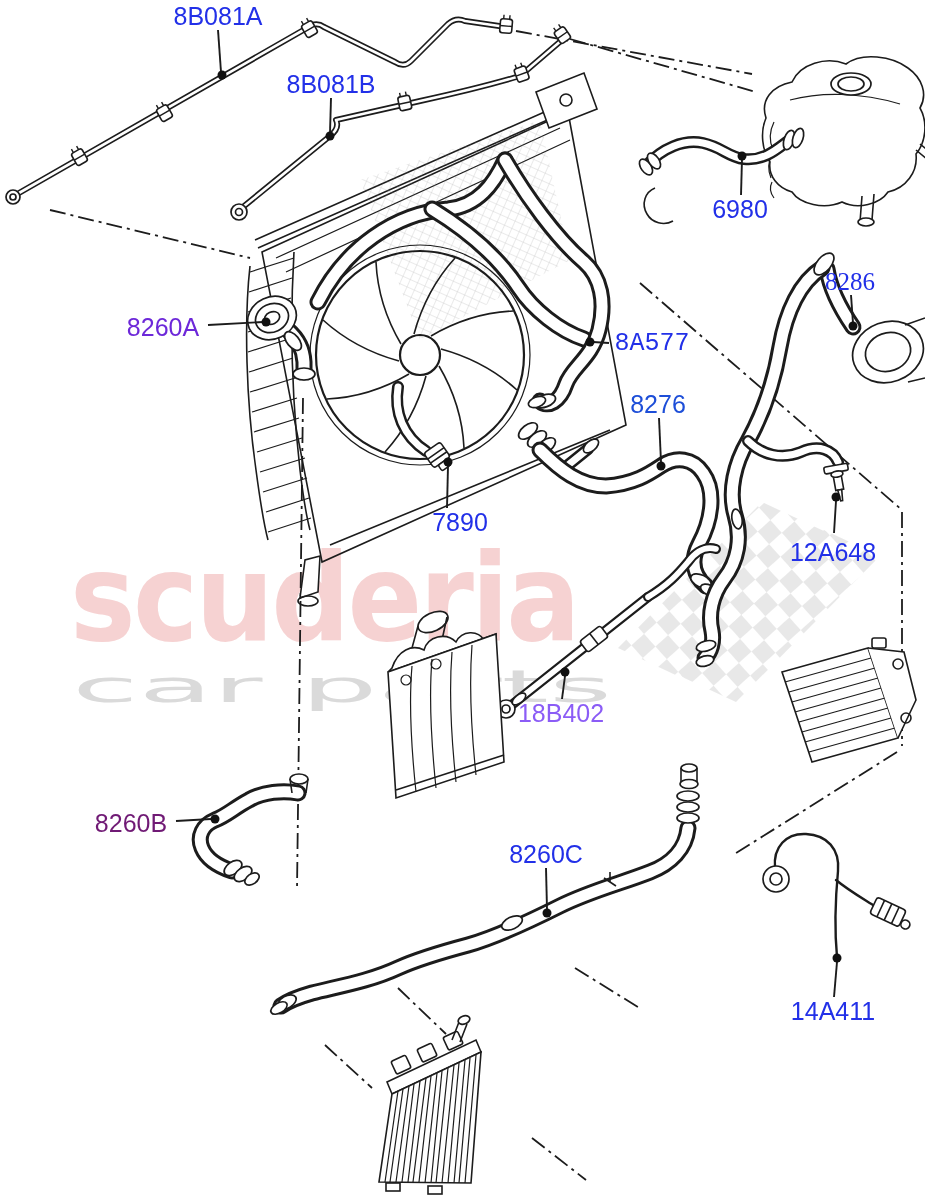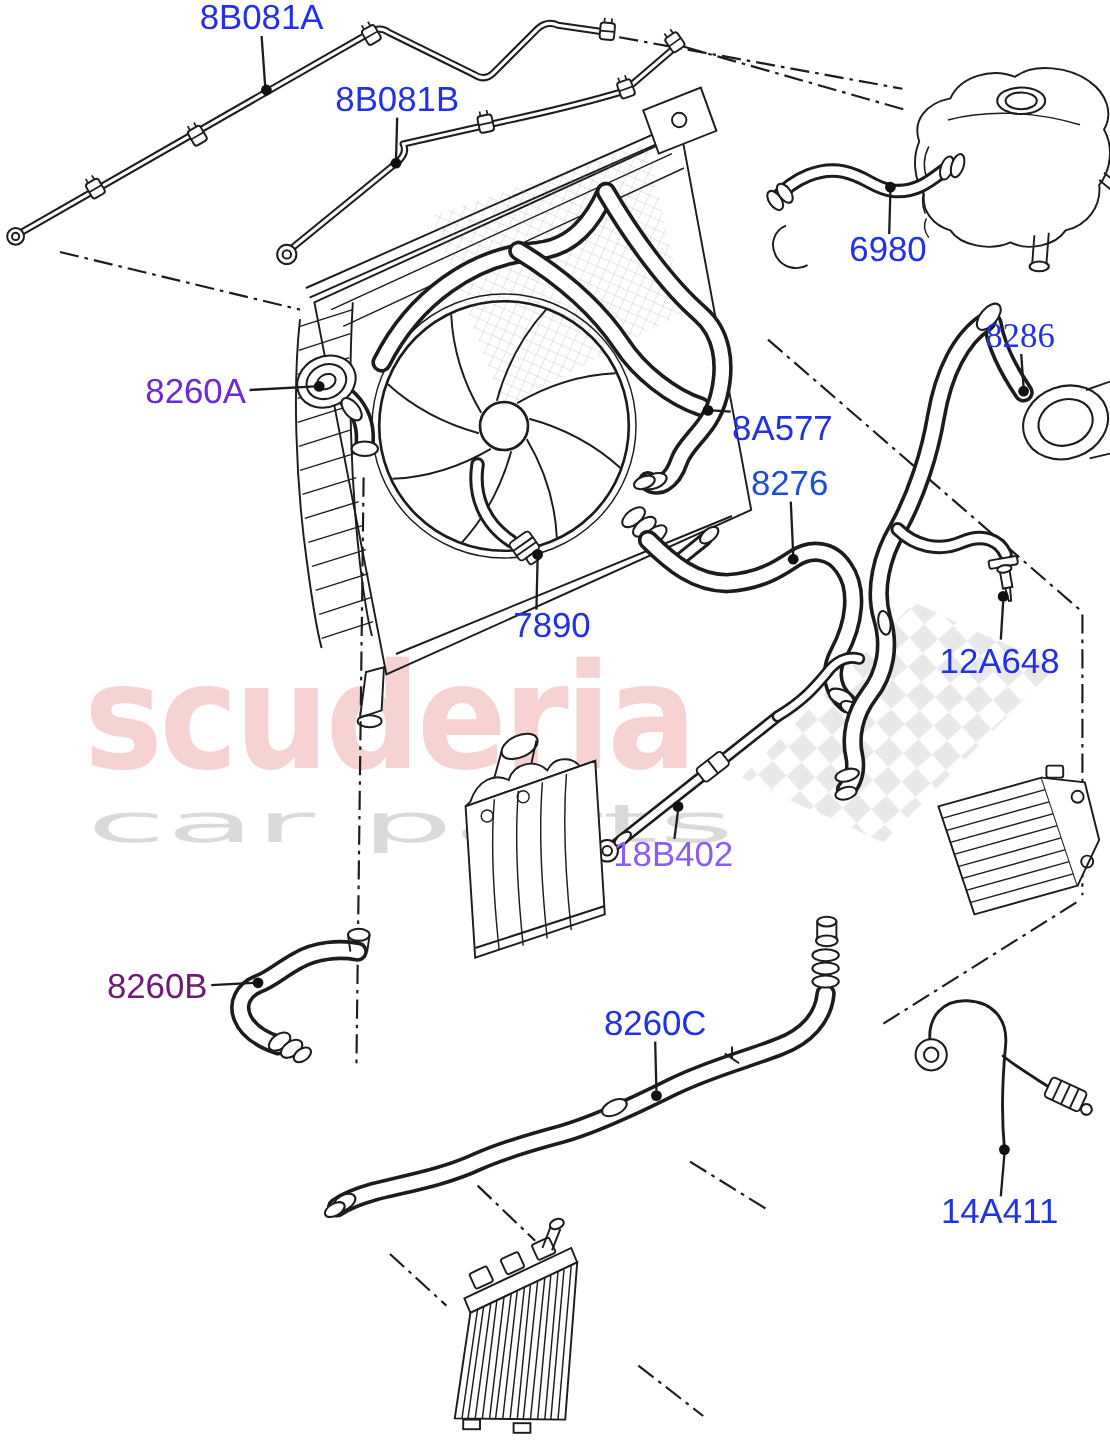--- a/index.html
+++ b/index.html
@@ -1,19 +1,19 @@
 <!DOCTYPE html>
 <html><head>
 <meta charset="utf-8">
 <style>
   html,body{margin:0;padding:0;background:#fff;}
   .stage{position:relative;width:925px;height:1200px;background:#ffffff;overflow:hidden;
          font-family:"Liberation Sans",sans-serif;}
   .stage svg{position:absolute;left:0;top:0;}
-  .callout{position:absolute;transform:translate(-50%,-50%);color:#2230e8;font-size:29px;
+  .callout{position:absolute;transform:translate(-50%,-50%);color:#2230e8;font-size:25px;
            line-height:1;white-space:nowrap;cursor:pointer;z-index:5;}
   
   .lw{fill:none;stroke:#1c1c1c;stroke-width:1.6;}
   .lw2{fill:none;stroke:#1c1c1c;stroke-width:2.2;}
   .fillw{fill:#ffffff;stroke:#1c1c1c;stroke-width:1.6;}
   .cl{fill:#ffffff;stroke:#1c1c1c;stroke-width:1.7;}
   .tubeO{fill:none;stroke:#1c1c1c;stroke-width:17;stroke-linecap:round;stroke-linejoin:round;}
   .tubeI{fill:none;stroke:#ffffff;stroke-width:11;stroke-linecap:round;stroke-linejoin:round;}
   .medO{fill:none;stroke:#1c1c1c;stroke-width:12;stroke-linecap:round;stroke-linejoin:round;}
   .medI{fill:none;stroke:#ffffff;stroke-width:7;stroke-linecap:round;stroke-linejoin:round;}
@@ -355,21 +355,21 @@
         <circle cx="837" cy="958" r="4.5" fill="#111"></circle>
       </g>
 </svg>
 
 <div id="callout-layer">
       <div class="callout" style="left: 218px; top: 16px; color: rgb(34, 48, 232);">8B081A</div>
       <div class="callout" style="left: 331px; top: 84px; color: rgb(34, 48, 232);">8B081B</div>
       <div class="callout" style="left: 740px; top: 209px; color: rgb(34, 48, 232);">6980</div>
       <div class="callout" style="left: 850px; top: 281px; color: rgb(34, 48, 232); font-family: Liberation Serif, serif;">8286</div>
       <div class="callout" style="left: 163px; top: 327px; color: #6d28d9;">8260A</div>
-      <div class="callout" style="left: 652px; top: 358px; color: rgb(34, 48, 232);">8A577</div>
+      <div class="callout" style="left: 652px; top: 343px; color: rgb(34, 48, 232); font-family: Liberation Mono, monospace;">8A577</div>
       <div class="callout" style="left: 658px; top: 404px; color: #1d4ed8;">8276</div>
       <div class="callout" style="left: 420px; top: 522px; color: rgb(34, 48, 232); margin-left: 40px;">7890</div>
       <div class="callout" style="left: 833px; top: 552px; color: rgb(34, 48, 232);">12A648</div>
       <div class="callout" style="left: 561px; top: 713px; color: #8b5cf6;">18B402</div>
       <div class="callout" style="left: 131px; top: 823px; color: #701a75;">8260B</div>
       <div class="callout" style="left: 546px; top: 854px; color: rgb(34, 48, 232);">8260C</div>
       <div class="callout" style="left: 833px; top: 1011px; color: rgb(34, 48, 232);">14A411</div>
     </div>
 
 </div>

